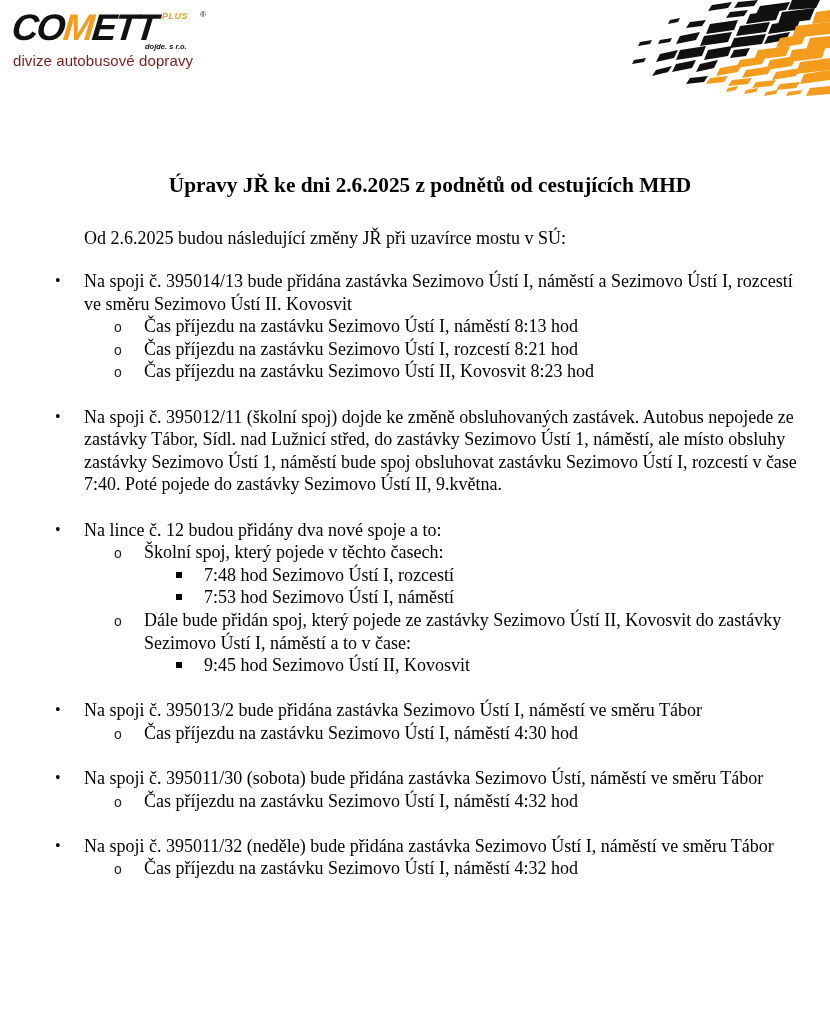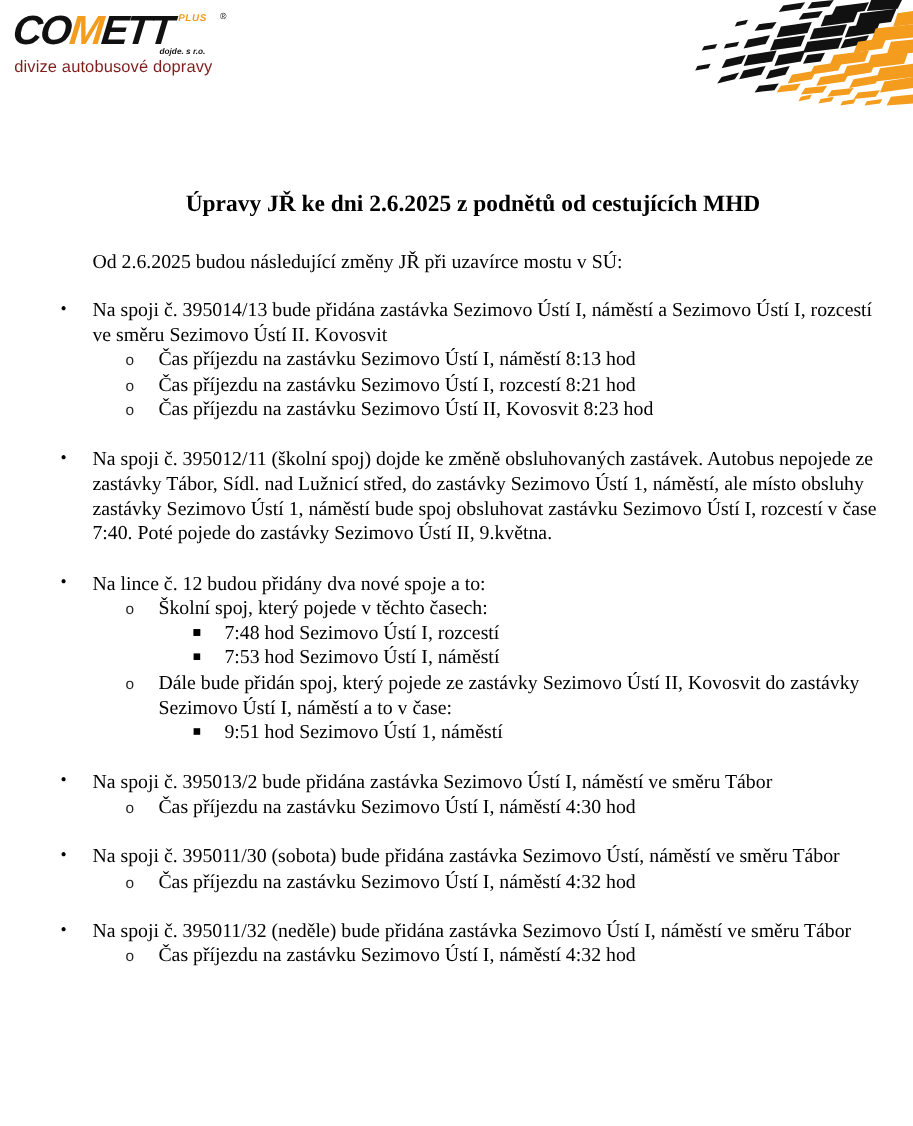--- a/index.html
+++ b/index.html
@@ -127,21 +127,21 @@
           <ul class="l3">
             <li><span class="b"></span></li>
             <li><span class="b"></span><span>7:48 hod Sezimovo Ústí I, rozcestí</span></li>
             <li><span class="b"></span><span>7:53 hod Sezimovo Ústí I, náměstí</span></li>
           </ul>
         </li>
         <li>
           <span class="b">o</span>
           <span>Dále bude přidán spoj, který pojede ze zastávky Sezimovo Ústí II, Kovosvit do zastávky Sezimovo Ústí I, náměstí a to v čase:</span>
           <ul class="l3">
-            <li><span class="b"></span><span>9:51 hod Sezimovo Ústí 1, náměstí</span></li>
+            <li><span class="b"></span><span>9:45 hod Sezimovo Ústí II, Kovosvit</span></li>
           </ul>
         </li>
       </ul>
     </li>
 
     <li>
       <span class="b">•</span>
       <span>Na spoji č. 395013/2 bude přidána zastávka Sezimovo Ústí I, náměstí ve směru Tábor</span>
       <ul class="l2">
         <li><span class="b">o</span><span>Čas příjezdu na zastávku Sezimovo Ústí I, náměstí 4:30 hod</span></li>

